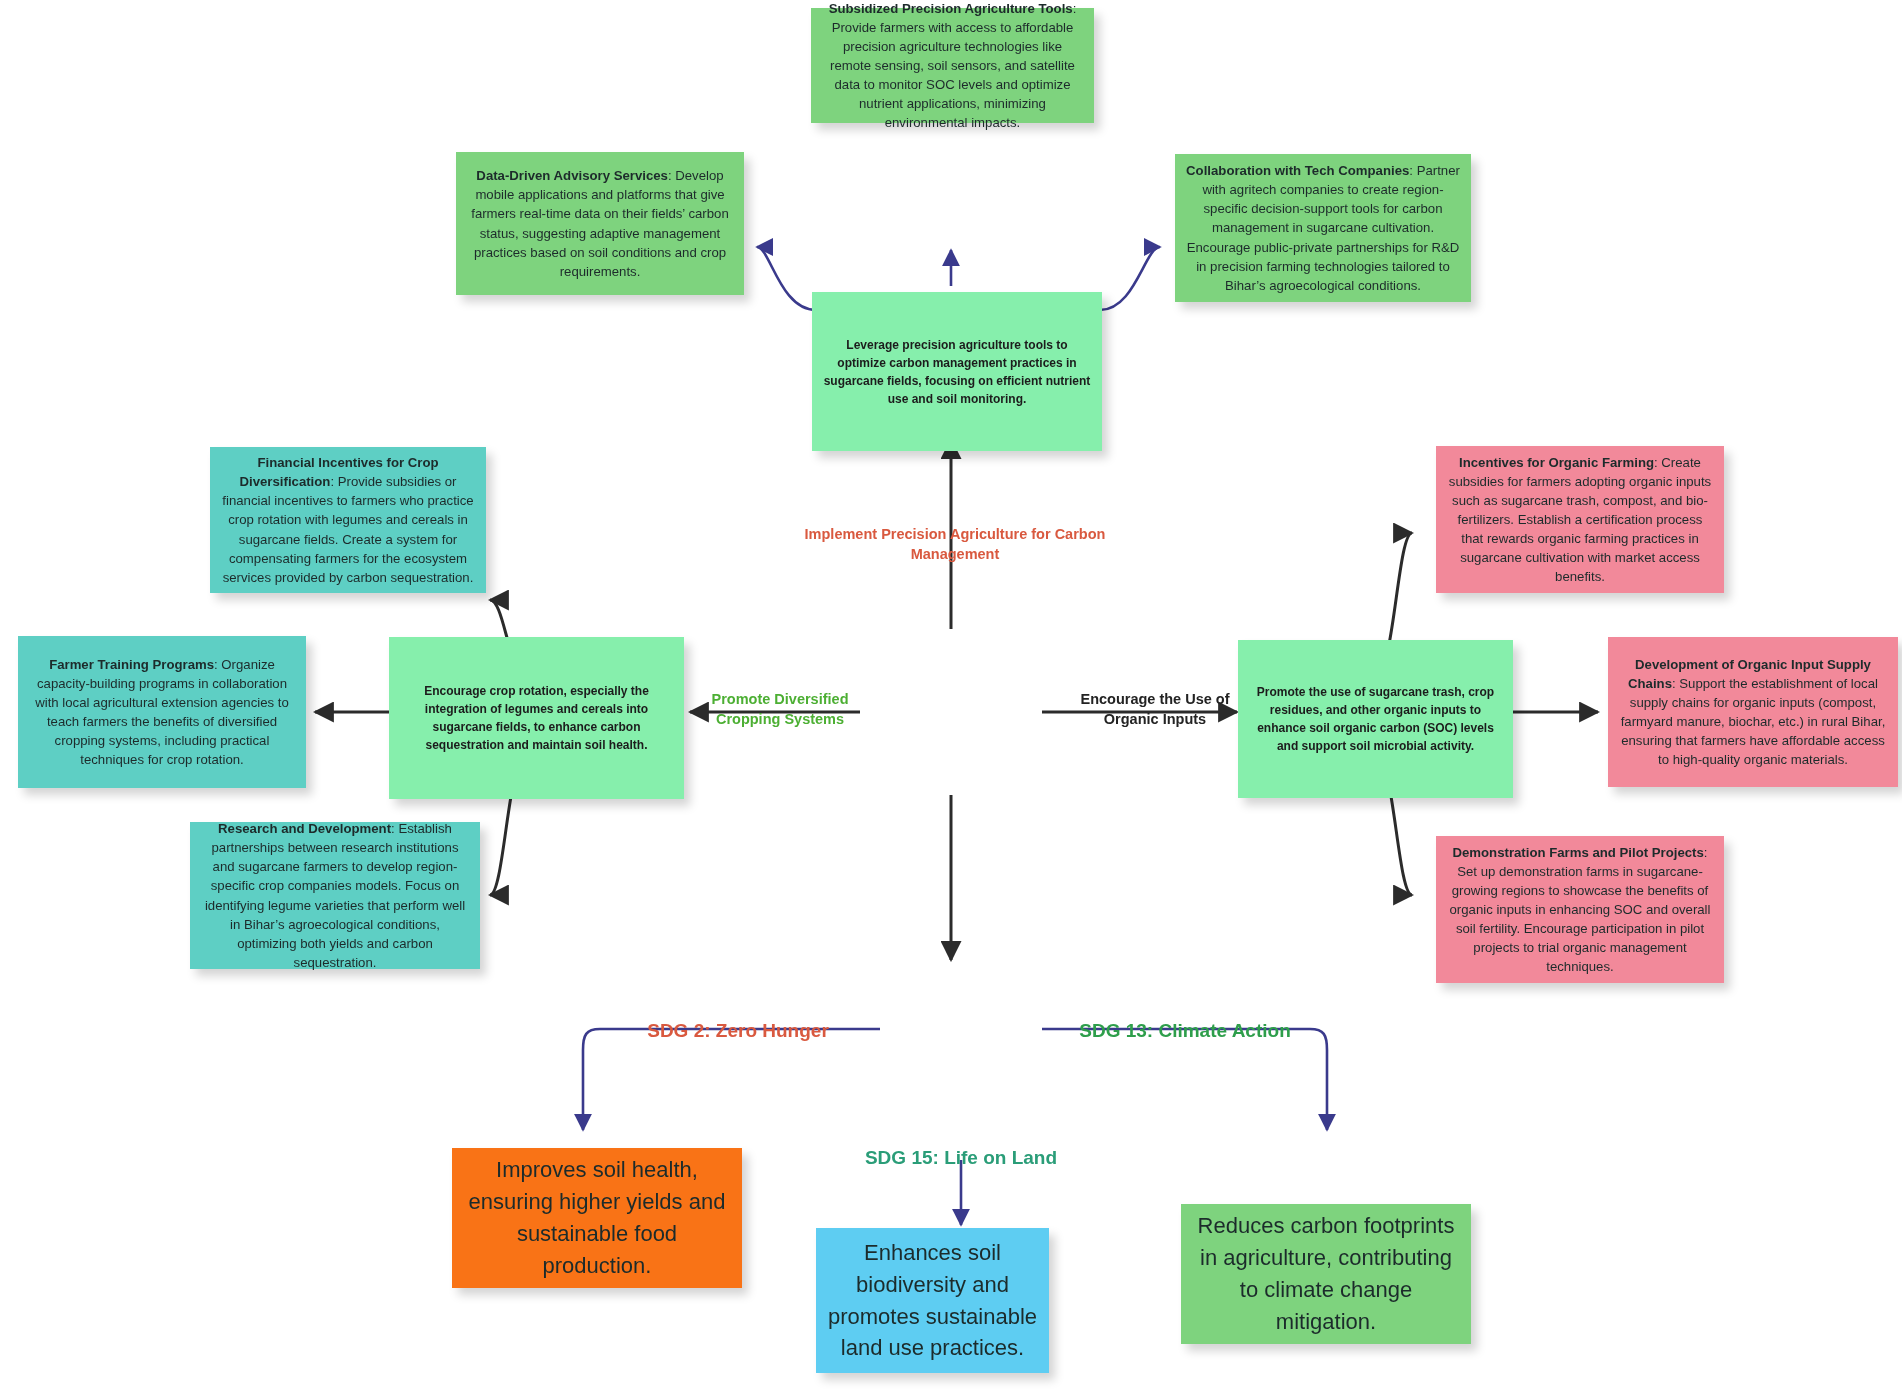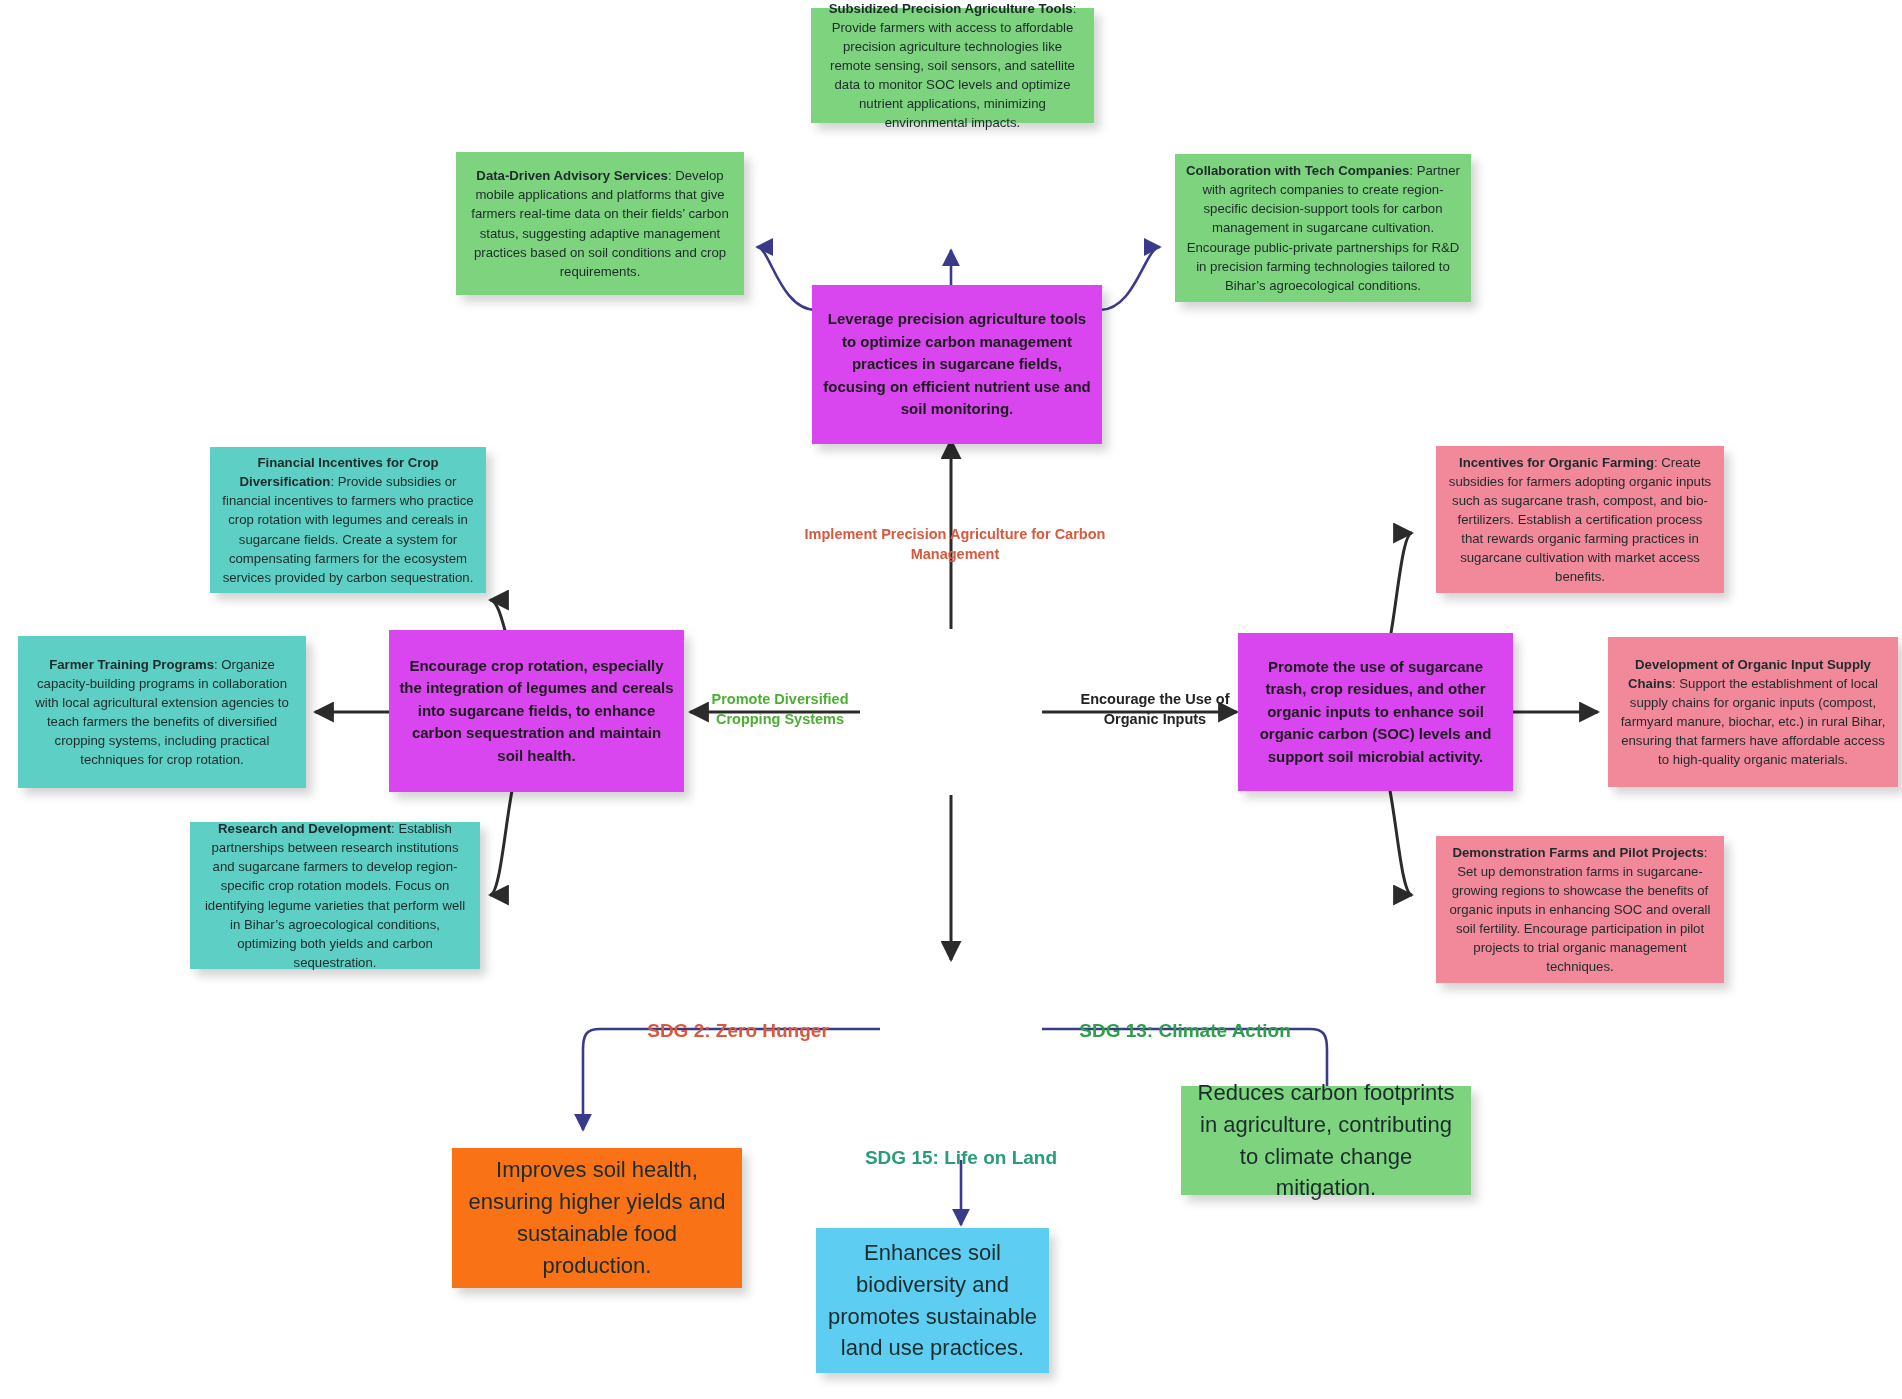--- a/index.html
+++ b/index.html
@@ -8,21 +8,21 @@
   .node{position:absolute;box-sizing:border-box;display:flex;align-items:center;justify-content:center;
         text-align:center;color:#1d2b2b;box-shadow:6px 7px 9px rgba(0,0,0,.17);}
   .node .txt{padding:6px 10px;width:100%;}
   
   .leaf{font-size:13.2px;line-height:1.45;}
   .leaf b{font-weight:bold;}
   .green{background:#7ed37e;}
   .teal{background:#5ecfc4;}
   .pink{background:#f2899a;}
   
-  .strategy{background:#d946ef;font-weight:bold;font-size:15px;line-height:1.5;color:#1c1c1c;}
+  .strategy{background:#86efac;font-weight:bold;font-size:12px;line-height:1.5;color:#1c1c1c;margin-top:7px;}
   
   .center{background:#5ecdf2;font-size:17px;line-height:1.45;color:#15404f;}
   
   .outcome{font-size:22px;line-height:1.45;color:#1c2b2b;}
   
   .hub{background:#f6c915;font-weight:bold;font-size:27px;line-height:1.3;color:#111;}
   
   .elabel{position:absolute;font-weight:bold;text-align:center;line-height:1.35;}
   .elabel.red{color:#d9593f;font-size:14.5px;}
   .elabel.green-t{color:#4caf33;font-size:14.5px;}
@@ -97,21 +97,21 @@
 
   <div class="node teal leaf" style="left:186px;top:447px;width:276px;height:146px;margin-left:24px;">
     <div class="txt"><b>Financial Incentives for Crop Diversification</b><span>: </span><span>Provide subsidies or financial incentives to farmers who practice crop rotation with legumes and cereals in sugarcane fields. Create a system for compensating farmers for the ecosystem services provided by carbon sequestration.</span></div>
   </div>
 
   <div class="node teal leaf" style="left:18px;top:636px;width:288px;height:152px;justify-content:flex-end;">
     <div class="txt"><b>Farmer Training Programs</b><span>: </span><span>Organize capacity-building programs in collaboration with local agricultural extension agencies to teach farmers the benefits of diversified cropping systems, including practical techniques for crop rotation.</span></div>
   </div>
 
   <div class="node teal leaf" style="left:190px;top:822px;width:290px;height:147px;">
-    <div class="txt"><b>Research and Development</b><span>: </span><span>Establish partnerships between research institutions and sugarcane farmers to develop region-specific crop rotation models. Focus on identifying legume varieties that perform well in Bihar’s agroecological conditions, optimizing both yields and carbon sequestration.</span></div>
+    <div class="txt"><b>Research and Development</b><span>: </span><span>Establish partnerships between research institutions and sugarcane farmers to develop region-specific crop companies models. Focus on identifying legume varieties that perform well in Bihar’s agroecological conditions, optimizing both yields and carbon sequestration.</span></div>
   </div>
 
   <div class="node strategy" style="left:389px;top:630px;width:295px;height:162px;">
     <div class="txt">Encourage crop rotation, especially the integration of legumes and cereals into sugarcane fields, to enhance carbon sequestration and maintain soil health.</div>
   </div>
 
   <div class="elabel green-t" style="left:700px;top:690px;width:160px;">Promote Diversified Cropping Systems</div>
 
 
   <div class="node pink leaf" style="left:1436px;top:446px;width:288px;height:147px;">
@@ -138,17 +138,17 @@
   <div class="elabel sdg15" style="left:836px;top:1145px;width:250px;">SDG 15: Life on Land</div>
 
   <div class="node outcome" style="left:452px;top:1148px;width:290px;height:140px;background:#f97316;">
     <div class="txt">Improves soil health, ensuring higher yields and sustainable food production.</div>
   </div>
 
   <div class="node outcome" style="left:816px;top:1228px;width:233px;height:145px;background:#5ecdf2;">
     <div class="txt">Enhances soil biodiversity and promotes sustainable land use practices.</div>
   </div>
 
-  <div class="node outcome" style="left:1181px;top:1086px;width:290px;height:109px;background:#7ed37e;">
+  <div class="node outcome" style="left:1181px;top:1204px;width:290px;height:140px;background:#7ed37e;">
     <div class="txt">Reduces carbon footprints in agriculture, contributing to climate change mitigation.</div>
   </div>
 
 </div>
 
 </body></html>

